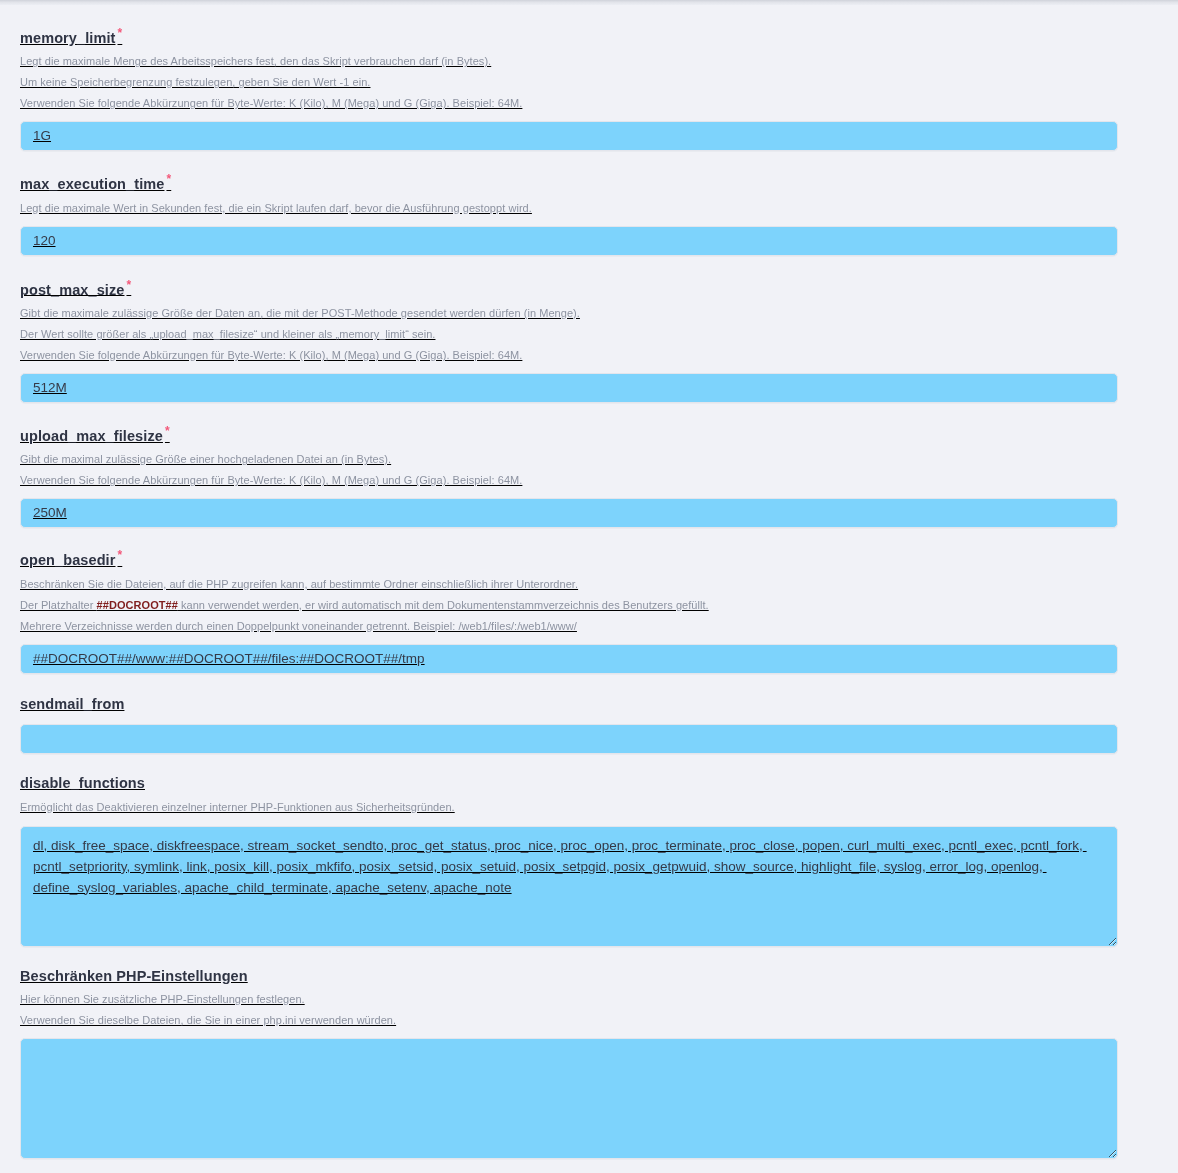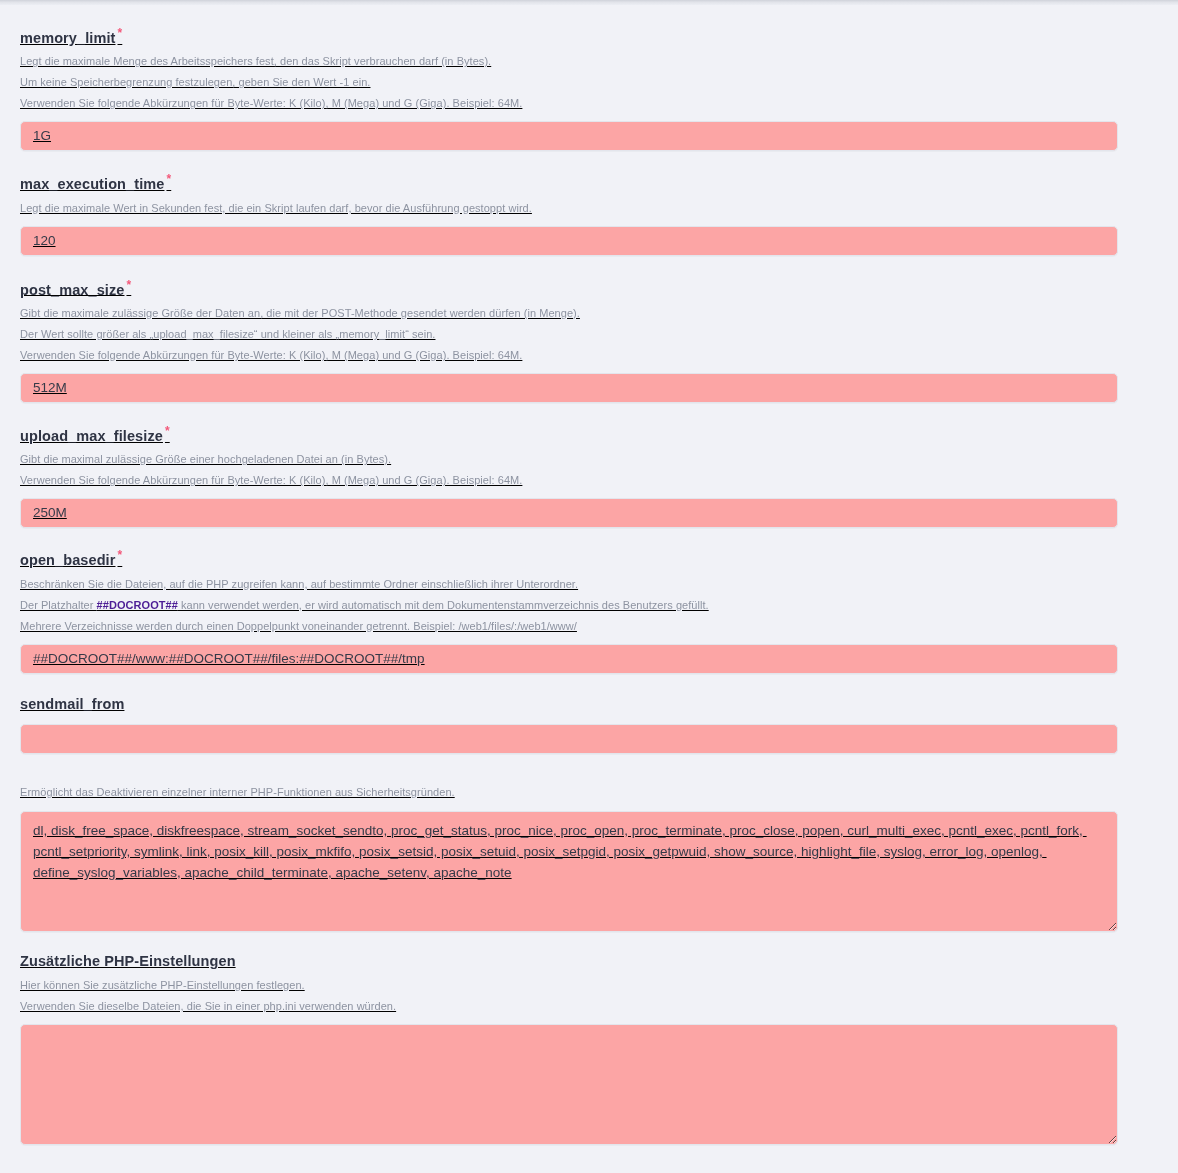--- a/index.html
+++ b/index.html
@@ -49,28 +49,28 @@
   }
   .desc {
     font-size: 11px;
     color: #8d93a1;
     line-height: 21px;
     margin: 0;
     white-space: nowrap;
     letter-spacing: 0.05px;
   }
   .desc b, .desc .strong {
-    color: #4c1d95;
+    color: #7f1d1d;
     font-weight: bold;
   }
 
   input.ctl, textarea.ctl {
     display: block;
     width: 1098px;
-    background: #fca5a5;
+    background: #7dd3fc;
     border: 1px solid #e3e5ec;
     border-radius: 5px;
     font-family: "Liberation Sans", "DejaVu Sans", sans-serif;
     font-size: 13.5px;
     color: #353a48;
     padding: 0 12px;
     outline: none;
     box-shadow: 0 1px 1px rgba(40,45,60,0.035);
   }
   input.ctl {
@@ -138,27 +138,28 @@
         <div style="height: 7px;"></div>
         <input type="text" class="ctl" placeholder="" value="##DOCROOT##/www:##DOCROOT##/files:##DOCROOT##/tmp" style="">
       </div>
       <div class="field" style="margin-top: 23px;">
         <label class="field-label"><span>sendmail_from</span></label>
         <div style="height: 6px;"></div>
         <div style="height: 7px;"></div>
         <input type="text" class="ctl" placeholder="" style="">
       </div>
       <div class="field" style="margin-top: 22px;">
+        <label class="field-label"><span>disable_functions</span></label>
         <div style="height: 6px;"></div>
         <p class="desc">Ermöglicht das Deaktivieren einzelner interner PHP-Funktionen aus Sicherheitsgründen.</p>
         <div style="height: 8px;"></div>
         <textarea class="ctl ta-disable" placeholder="" style="">dl, disk_free_space, diskfreespace, stream_socket_sendto, proc_get_status, proc_nice, proc_open, proc_terminate, proc_close, popen, curl_multi_exec, pcntl_exec, pcntl_fork, pcntl_setpriority, symlink, link, posix_kill, posix_mkfifo, posix_setsid, posix_setuid, posix_setpgid, posix_getpwuid, show_source, highlight_file, syslog, error_log, openlog, define_syslog_variables, apache_child_terminate, apache_setenv, apache_note</textarea>
       </div>
       <div class="field" style="margin-top: 22px;">
-        <label class="field-label"><span>Zusätzliche PHP-Einstellungen</span></label>
+        <label class="field-label"><span>Beschränken PHP-Einstellungen</span></label>
         <div style="height: 6px;"></div>
         <p class="desc">Hier können Sie zusätzliche PHP-Einstellungen festlegen.</p>
         <p class="desc">Verwenden Sie dieselbe Dateien, die Sie in einer php.ini verwenden würden.</p>
         <div style="height: 7px;"></div>
         <textarea class="ctl ta-extra" placeholder="" style=""></textarea>
       </div>
     </form>
 
 </div>
 

